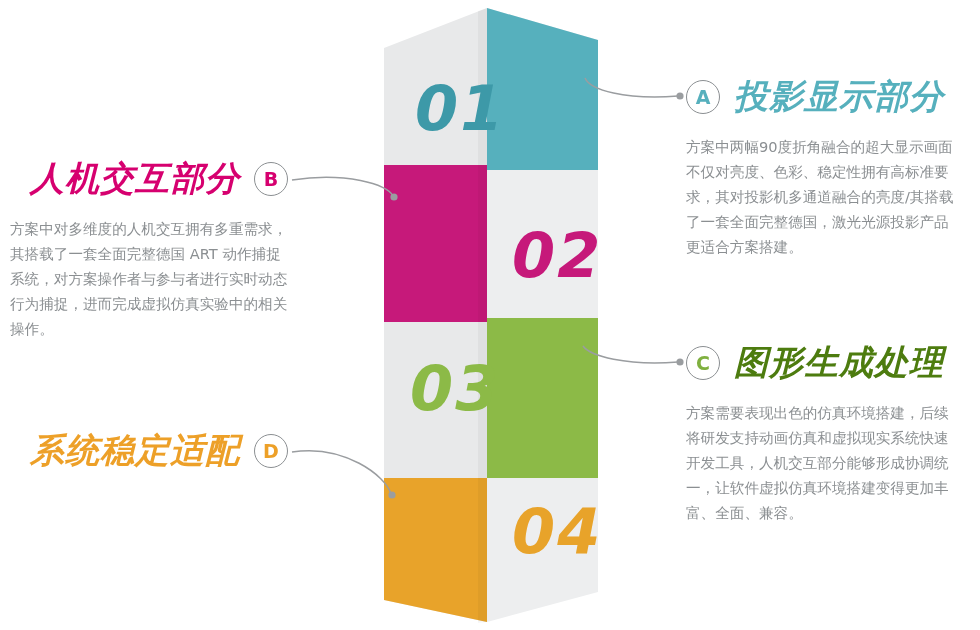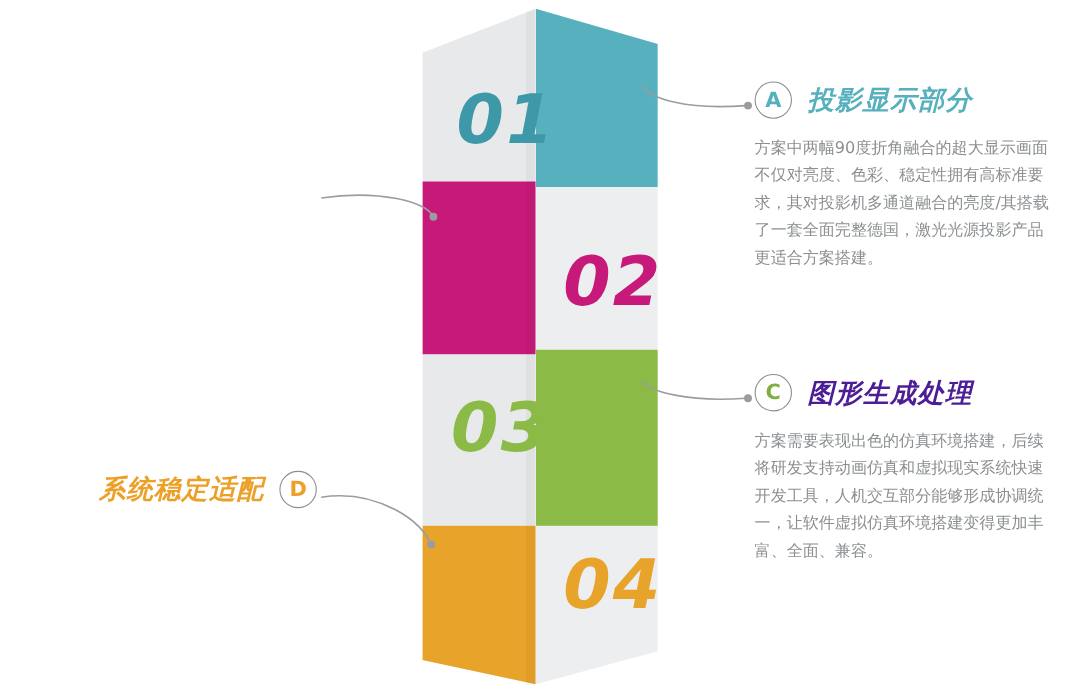--- a/index.html
+++ b/index.html
@@ -25,21 +25,21 @@
   .badge{
     width:34px;height:34px;border-radius:50%;
     border:1.6px solid #8b8f92;
     display:flex;align-items:center;justify-content:center;
     font-size:19px;font-weight:bold;
     font-family:"DejaVu Sans","Liberation Sans",sans-serif;
     flex:0 0 auto;
     box-sizing:border-box;
   }
   .title{
-    font-size:24px;
+    font-size:34px;
     font-weight:bold;
     font-style:italic;
     letter-spacing:1px;
     font-family:"DejaVu Sans","Liberation Sans",sans-serif;
   }
   .body{
     margin-top:14px;
     font-size:14.6px;
     line-height:1.72;
     color:#8b8f92;
@@ -117,25 +117,32 @@
   </svg>
 
   <div class="block" id="blockA">
     <div class="head right">
       <div class="badge" style="color:#56b0bd;">A</div>
       <div class="title" style="color:#56b0bd;">投影显示部分</div>
     </div>
     <div class="body right">方案中两幅90度折角融合的超大显示画面不仅对亮度、色彩、稳定性拥有高标准要求，其对投影机多通道融合的亮度/其搭载了一套全面完整德国，激光光源投影产品更适合方案搭建。</div>
   </div>
 
+  <div class="block" id="blockB">
+    <div class="head left">
+      <div class="title" style="color:#d6006f;">人机交互部分</div>
+      <div class="badge" style="color:#d6006f;">B</div>
+    </div>
+    <div class="body left">方案中对多维度的人机交互拥有多重需求，其搭载了一套全面完整德国 ART 动作捕捉系统，对方案操作者与参与者进行实时动态行为捕捉，进而完成虚拟仿真实验中的相关操作。</div>
+  </div>
 
   <div class="block" id="blockC">
     <div class="head right">
       <div class="badge" style="color:#7fb03f;">C</div>
-      <div class="title" style="color:#4c1d95;">图形生成处理</div>
+      <div class="title" style="color:#4d7c0f;">图形生成处理</div>
     </div>
     <div class="body right">方案需要表现出色的仿真环境搭建，后续将研发支持动画仿真和虚拟现实系统快速开发工具，人机交互部分能够形成协调统一，让软件虚拟仿真环境搭建变得更加丰富、全面、兼容。</div>
   </div>
 
   <div class="block" id="blockD">
     <div class="head left">
       <div class="title" style="color:#eda028;">系统稳定适配</div>
       <div class="badge" style="color:#eda028;">D</div>
     </div>
   </div>

